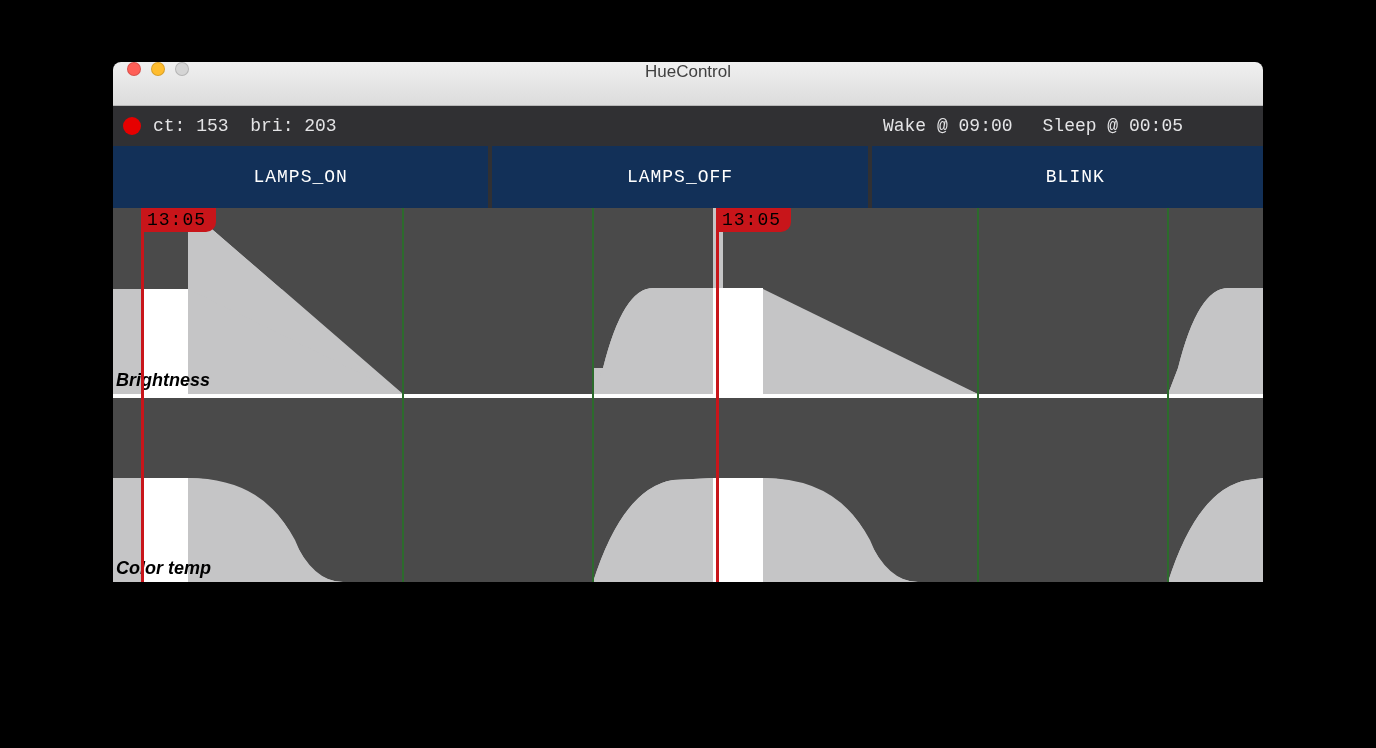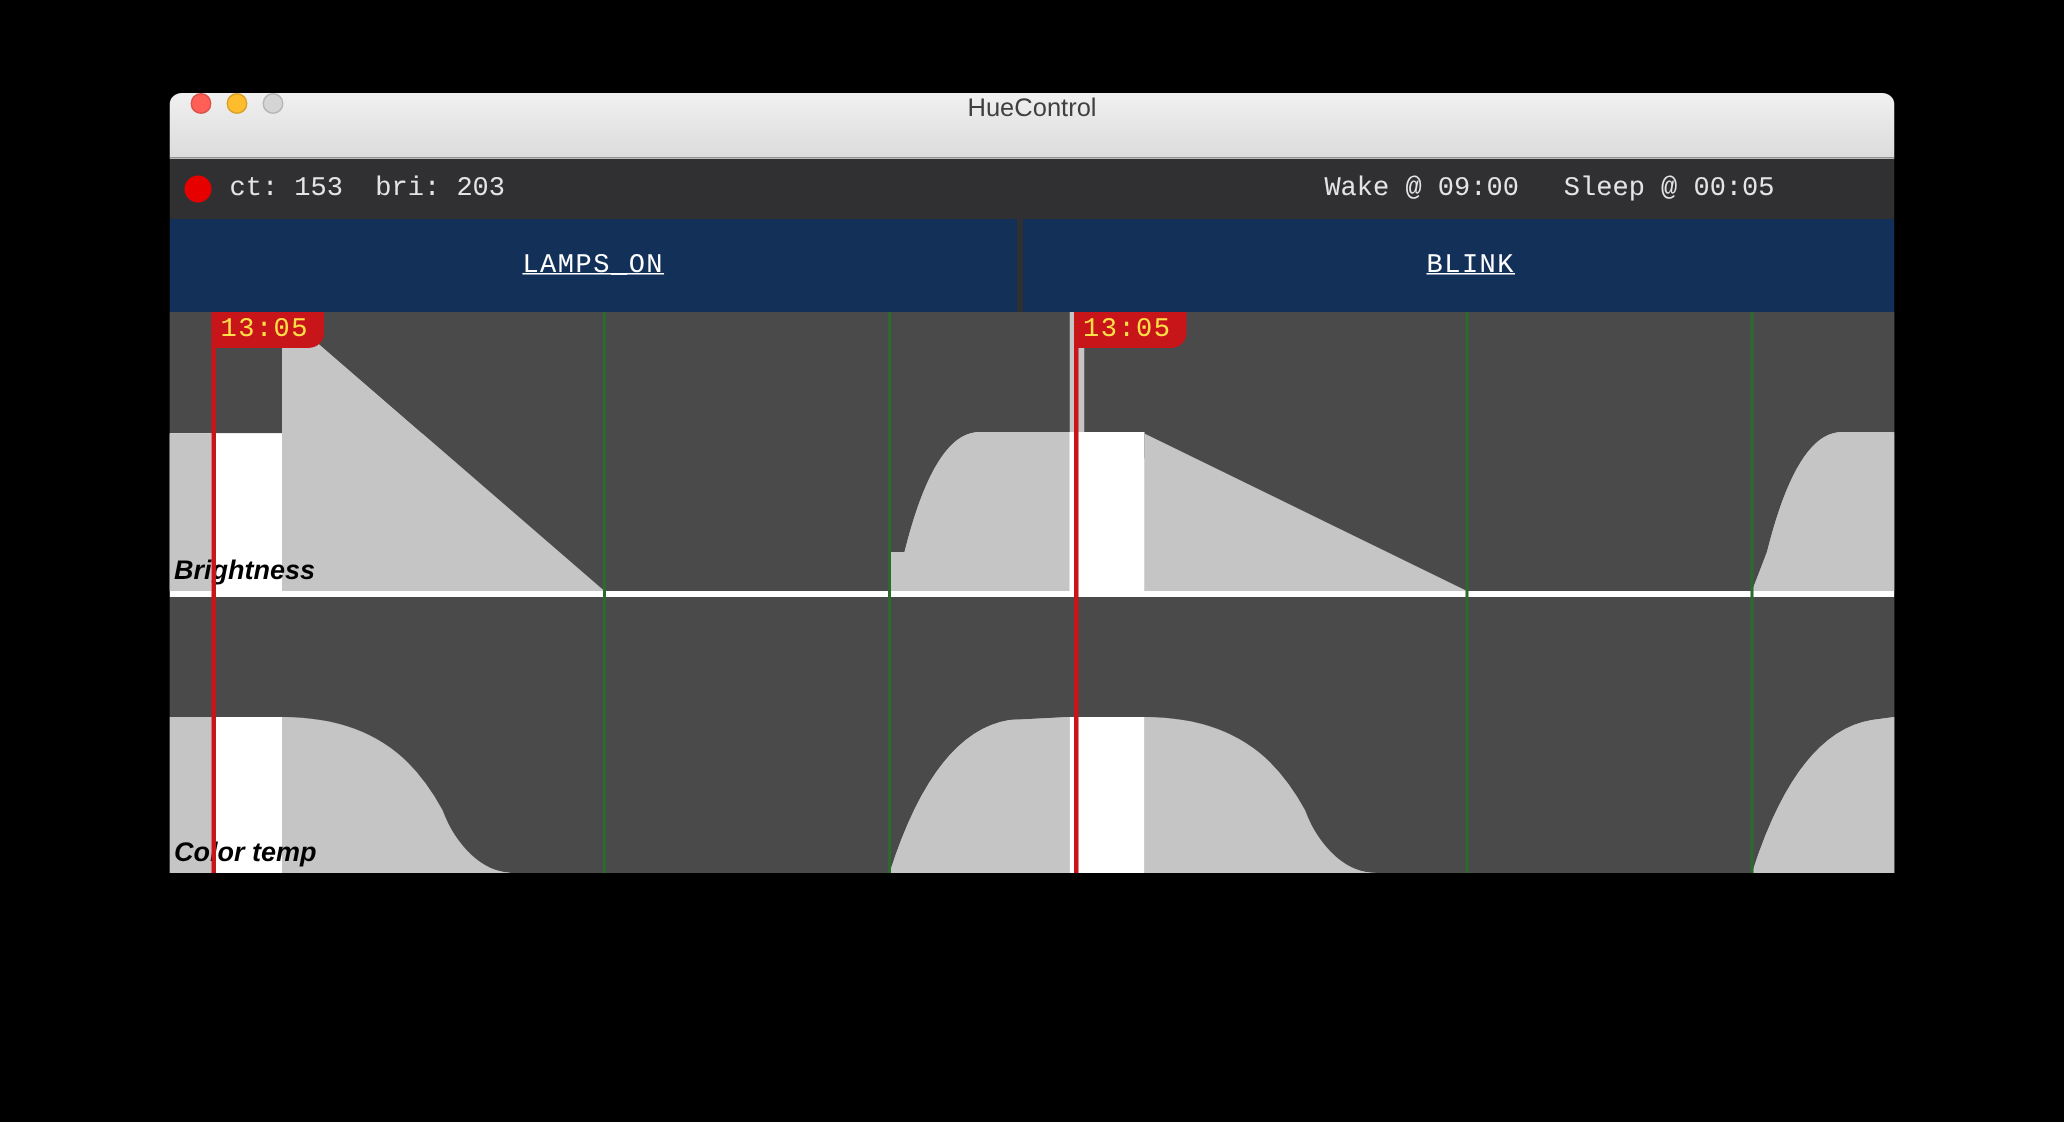--- a/index.html
+++ b/index.html
@@ -73,21 +73,20 @@
   .tab {
     flex: 1 1 0;
     display: flex;
     align-items: center;
     justify-content: center;
     color: #fff;
     font-size: 18px;
     letter-spacing: 1px;
     border-right: 4px solid #303033;
     cursor: pointer;
-    text-decoration: underline;
   }
   .tab:last-child { border-right: none; padding-left: 16px; }
   .charts {
     height: 374px;
     background: #4a4a4a;
     position: relative;
   }
   .charts svg { display: block; }
   .chart-label {
     position: absolute;
@@ -102,21 +101,21 @@
     position: absolute;
     top: 0;
     width: 3px;
     height: 100%;
     background: #c8151a;
   }
   .flag .badge {
     position: absolute;
     left: 0; top: 0;
     background: #c8151a;
-    color: #fde047;
+    color: #000000;
     font-size: 18px;
     font-family: "Courier New", monospace;
     padding: 2px 10px 2px 6px;
     border-radius: 0 0 10px 0;
     letter-spacing: 1px;
   }
 </style>
 </head>
 <body>
 
@@ -141,20 +140,21 @@
     </span>
     <span class="spacer"></span>
     <div class="right">
       <span>Wake @ 09:00</span>
       <span>Sleep @ 00:05</span>
     </div>
   </div>
 
   <div class="tabs">
     <div class="tab">LAMPS_ON</div>
+    <div class="tab">LAMPS_OFF</div>
     <div class="tab">BLINK</div>
   </div>
 
   <div class="charts">
     <svg width="1150" height="374">
 
       <rect x="0" y="0" width="1150" height="374" fill="#4a4a4a"></rect>
 
       <g>
 

